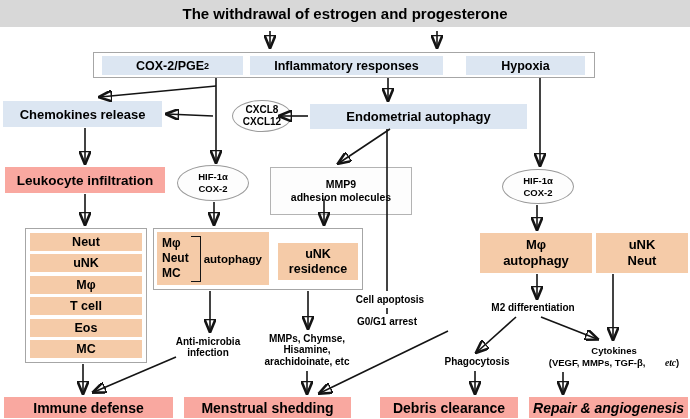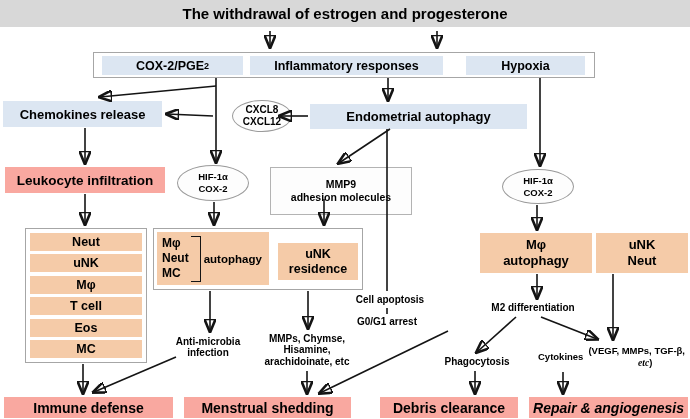--- a/index.html
+++ b/index.html
@@ -141,21 +141,21 @@
     <span>MMPs, Chymse,</span>
     <span>Hisamine,</span>
     <span>arachidoinate, etc</span>
   </div>
   <div class="abs ctr small" style="left:477px;top:302px;width:112px;height:12px;">
     <span>M2 differentiation</span>
   </div>
   <div class="abs ctr small" style="left:432px;top:356px;width:90px;height:12px;">
     <span>Phagocytosis</span>
   </div>
-  <div class="abs ctr" style="left:538px;top:344px;width:152px;height:26px;flex-direction:row;font-size:9.5px;font-weight:bold;line-height:1.2;">
+  <div class="abs ctr" style="left:538px;top:344px;width:152px;height:26px;flex-direction:column;font-size:9.5px;font-weight:bold;line-height:1.2;">
     <span>Cytokines</span>
     <span><span>(VEGF, MMPs, TGF-β, </span><span class="ital">etc</span><span>)</span></span>
   </div>
 
   <div class="abs ctr pink bold" style="left:4px;top:397px;width:169px;height:21px;font-size:14px;">
     <span>Immune defense</span>
   </div>
   <div class="abs ctr pink bold" style="left:184px;top:397px;width:167px;height:21px;font-size:14px;">
     <span>Menstrual shedding</span>
   </div>

